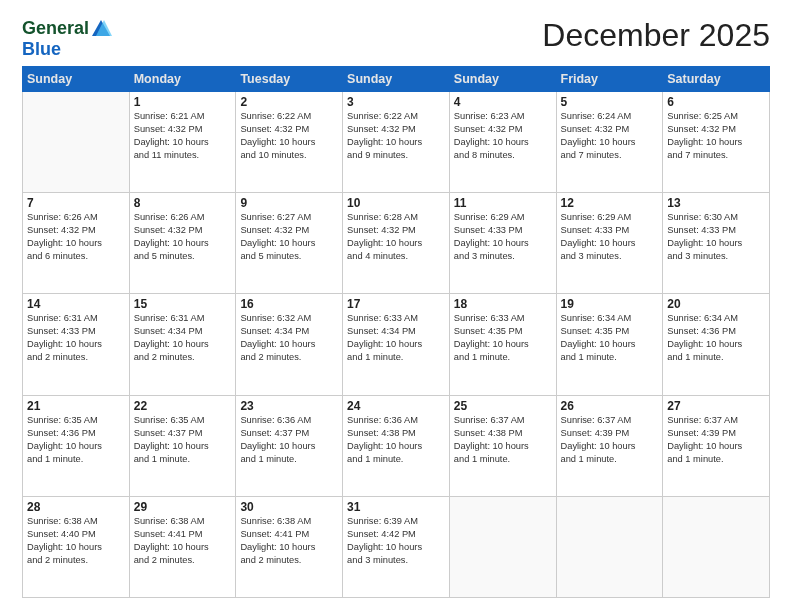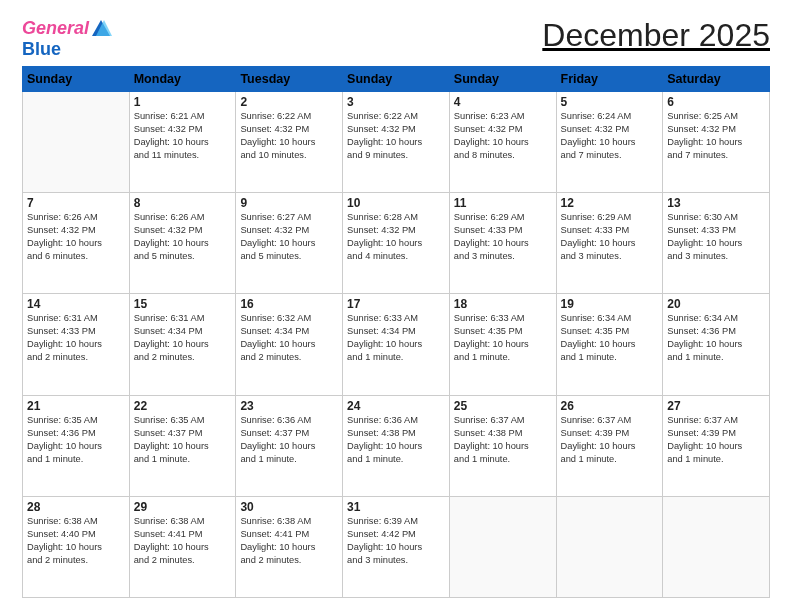--- a/index.html
+++ b/index.html
@@ -26,50 +26,49 @@
     .logo {
       display: flex;
       align-items: center;
       gap: 0px;
     }
     .logo-text {
       font-size: 18px;
       font-weight: bold;
       line-height: 1.1;
     }
-    .logo-general { color: #ec4899; font-style: italic; }
+    .logo-general { color: #14532d; }
     .logo-blue { color: #1565c0; }
     .logo-icon {
       width: 22px;
       height: 22px;
       margin-left: 2px;
     }
     .title-block {
       text-align: right;
-      text-decoration: underline;
     }
     .cal-title {
       font-size: 32px;
       font-weight: normal;
       color: #222;
       line-height: 1.1;
     }
     .cal-subtitle {
       font-size: 14px;
       color: #444;
     }
     .calendar {
       width: 100%;
       border-collapse: collapse;
       flex: 1;
       table-layout: fixed;
     }
     .calendar thead tr th {
       background: #1565c0;
-      color: #000000;
+      color: #e5e5e5;
       font-size: 12.5px;
       font-weight: bold;
       padding: 5px 4px;
       text-align: left;
       border: 1px solid #1565c0;
     }
     .calendar tbody tr td {
       border: 1px solid #ccc;
       vertical-align: top;
       padding: 3px 4px 3px 4px;

